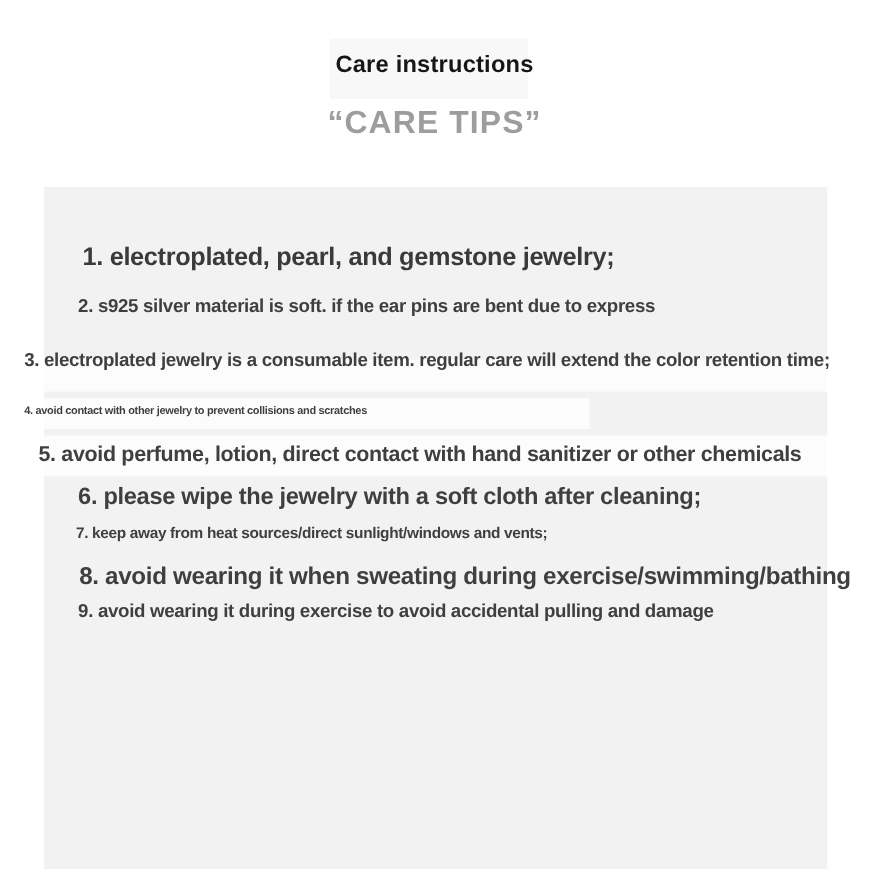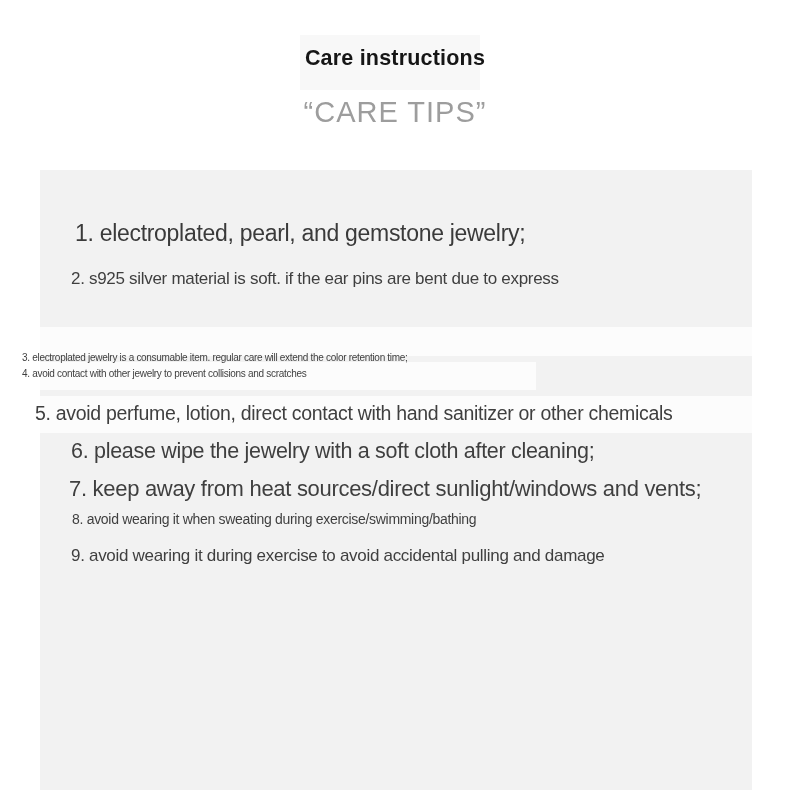--- a/index.html
+++ b/index.html
@@ -29,21 +29,21 @@
     font-weight: 700;
     color: #161616;
     letter-spacing: 0.2px;
   }
   .page-subtitle {
     position: absolute;
     left: 0; top: 96px;
     width: 100%;
     text-align: center;
     font-size: 29px;
-    font-weight: 400;
+    font-weight: 700;
     color: #9d9d9d;
     letter-spacing: 1px;
   }
 
   
   .panel {
     position: absolute;
     left: 40px; top: 170px;
     width: 712px; height: 620px;
     background: #f2f2f2;
@@ -54,33 +54,33 @@
   .band { position: absolute; background: rgba(255,255,255,0.72); z-index: 1; }
   .band-3 { left: 18px; top: 327px; width: 746px; height: 29px; }
   .band-4 { left: 18px; top: 362px; width: 518px; height: 28px; }
   .band-5 { left: 18px; top: 396px; width: 748px; height: 37px; }
 
   
   .item {
     position: absolute;
     z-index: 2;
     color: #3f3f3f;
-    font-weight: 400;
+    font-weight: 700;
     white-space: nowrap;
     letter-spacing: -0.3px;
   }
   .item .line { display: block; }
   .item-1 { left: 75px; top: 220px; font-size: 23px; color: #3a3a3a; }
   .item-2 { left: 71px; top: 269px; font-size: 17px; line-height: 1.2; }
-  .item-3 { left: 22px; top: 352px; font-size: 10px; }
+  .item-3 { left: 22px; top: 318px; font-size: 17px; }
   .item-4 { left: 22px; top: 368px; font-size: 10px; }
   .item-5 { left: 23px; top: 402px; font-size: 19.5px; margin-left: 12px; }
   .item-6 { left: 71px; top: 439px; font-size: 21.5px; }
-  .item-7 { left: 69px; top: 476px; font-size: 22px; }
-  .item-8 { left: 72px; top: 511px; font-size: 14px; }
+  .item-7 { left: 69px; top: 476px; font-size: 14px; }
+  .item-8 { left: 72px; top: 511px; font-size: 22px; }
   .item-9 { left: 71px; top: 546px; font-size: 17px; }
 </style>
 </head>
 <body>
 
 <div class="canvas">
 
   <div class="title-highlight"></div>
 
   <h1 class="page-title">Care instructions</h1>

